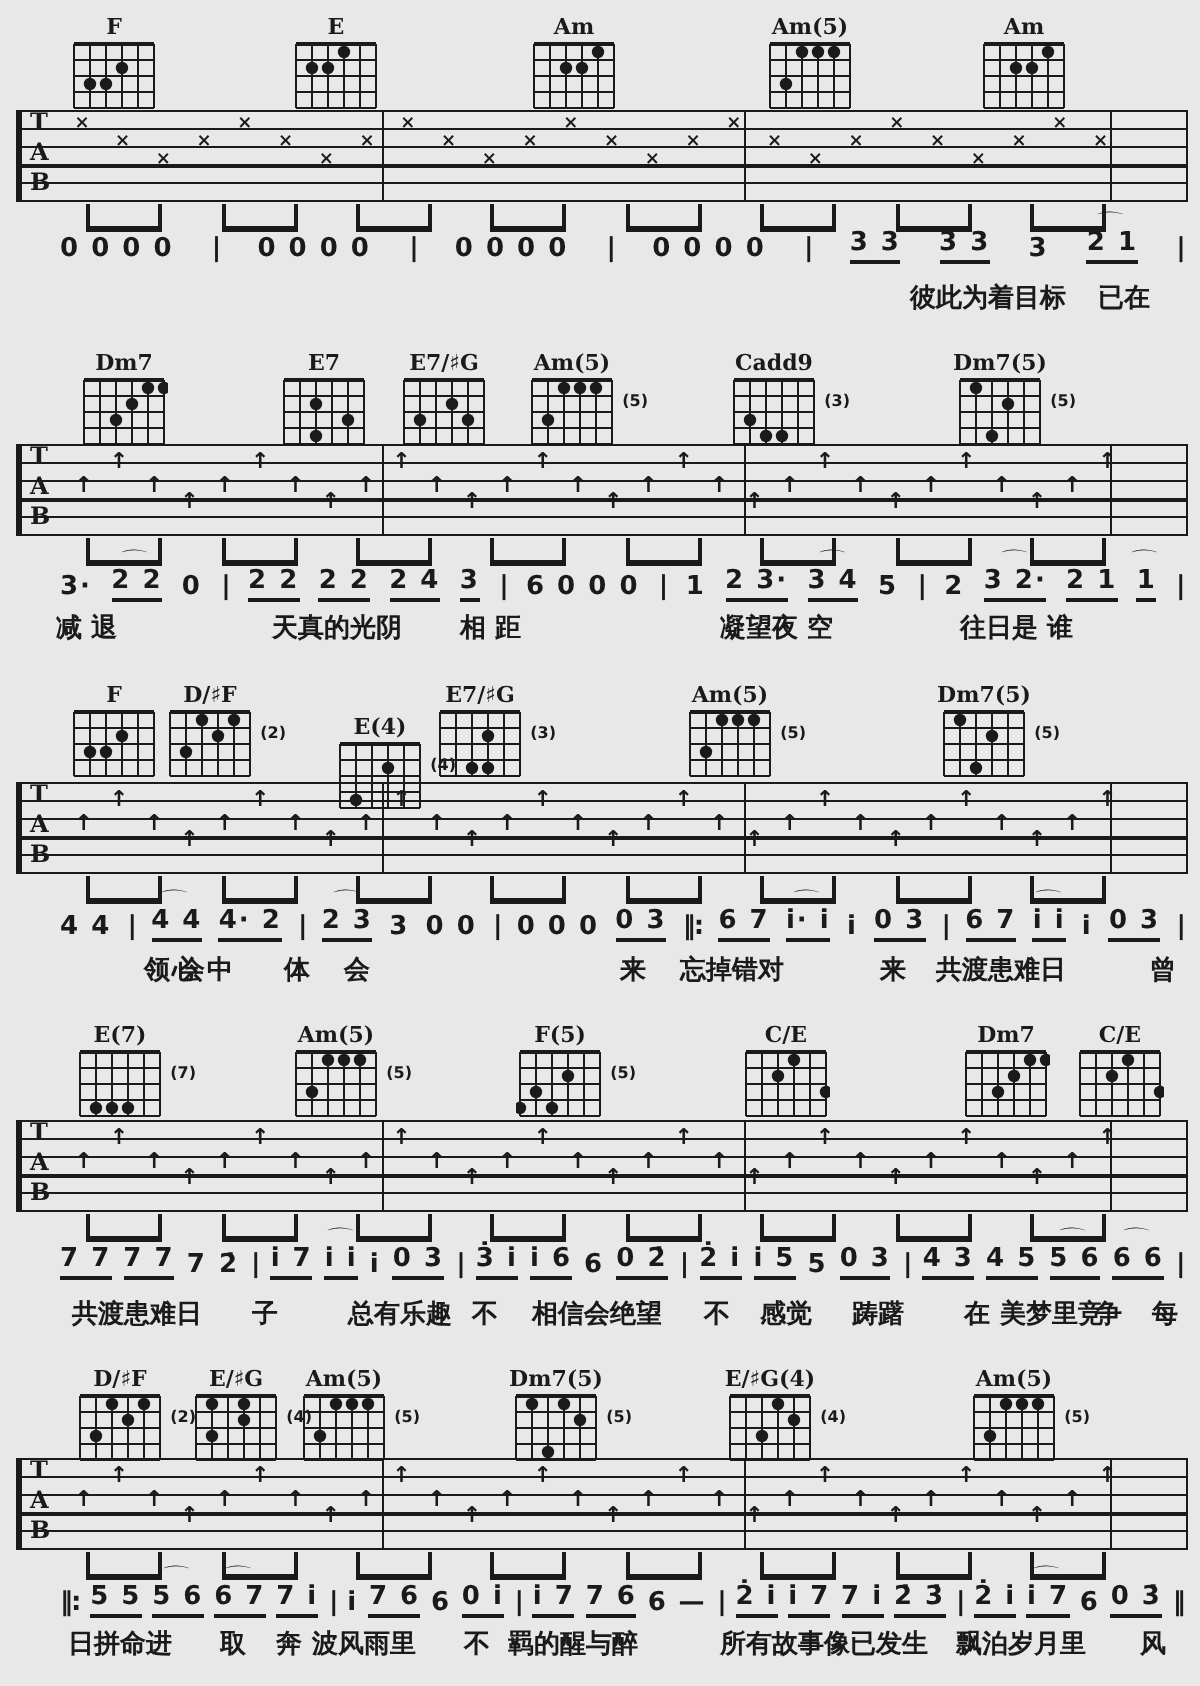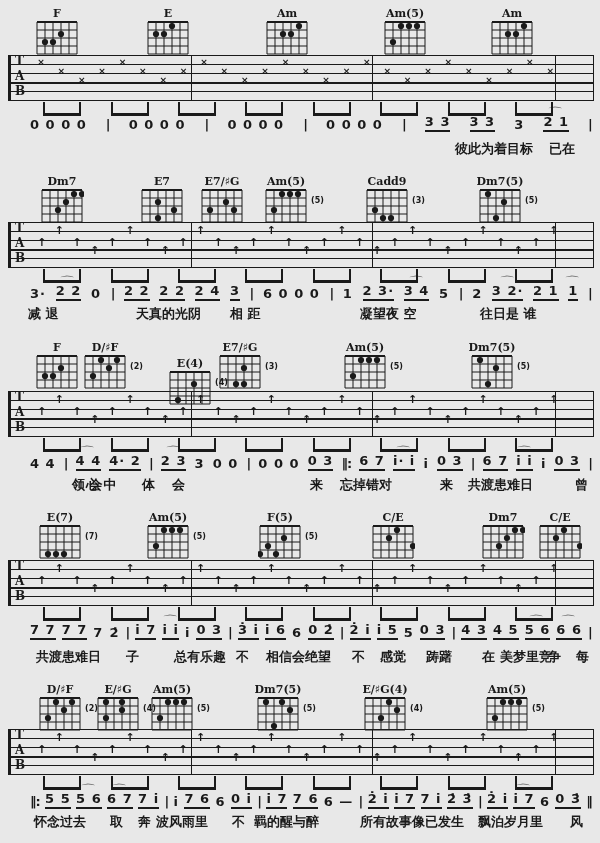--- a/index.html
+++ b/index.html
@@ -909,21 +909,21 @@
       <span class="grp u">i 7</span>
       <span class="grp u">7 i</span>
       <span class="grp u">2̇ 3̇</span>
       <span class="bar">|</span>
       <span class="grp u">2̇ i</span>
       <span class="grp u a">i 7</span>
       <span class="grp">6</span>
       <span class="grp u">0 3̇</span>
       <span class="bar">‖</span>
     </div>
-    <div class="lyr" style="left: 34px; top: 813px;">怀念过去</div>
+    <div class="lyr" style="left: 34px; top: 813px;">日拼命进</div>
     <div class="lyr" style="left: 110px; top: 813px;">取</div>
     <div class="lyr" style="left: 138px; top: 813px;">奔</div>
     <div class="lyr" style="left: 156px; top: 813px;">波风雨里</div>
     <div class="lyr" style="left: 232px; top: 813px;">不</div>
     <div class="lyr" style="left: 254px; top: 813px;">羁的醒与醉</div>
     <div class="lyr" style="left: 360px; top: 813px;">所有故事像已发生</div>
     <div class="lyr" style="left: 478px; top: 813px;">飘泊岁月里</div>
     <div class="lyr" style="left: 570px; top: 813px;">风</div>
   </div>
 

